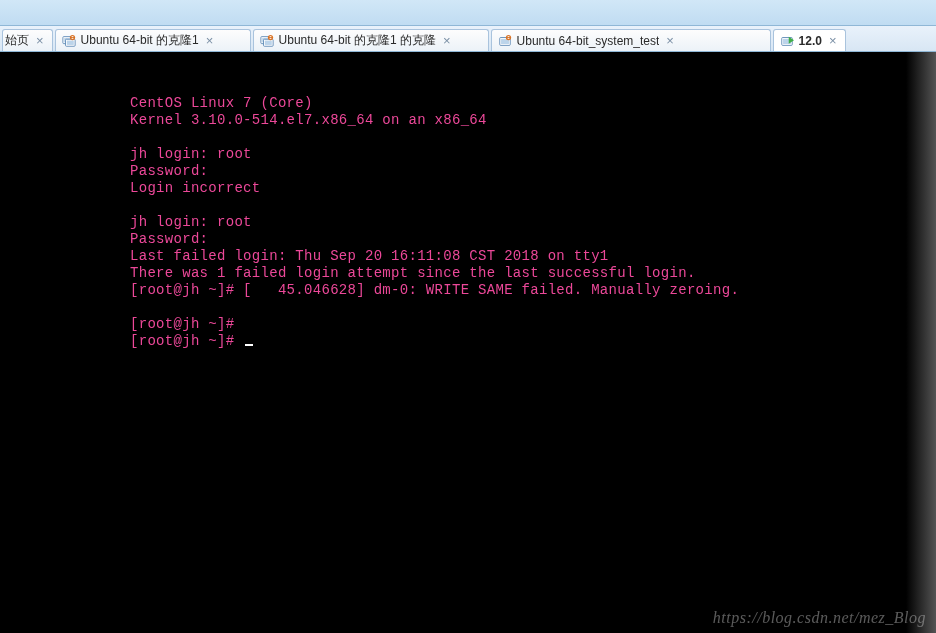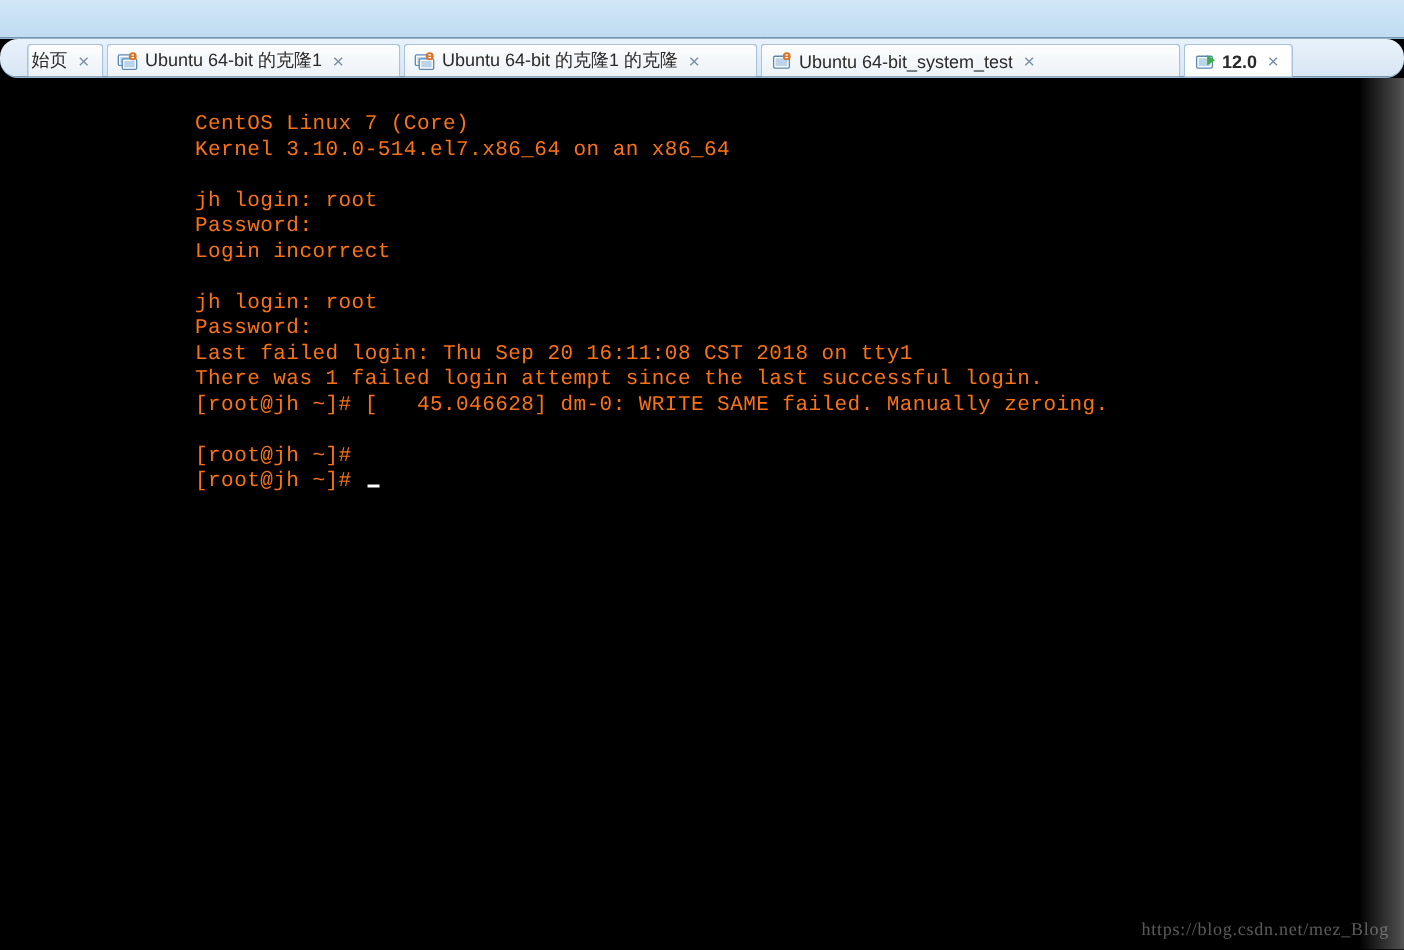--- a/index.html
+++ b/index.html
@@ -14,24 +14,23 @@
   .toolbar-bg {
     height: 26px;
     background: linear-gradient(to bottom, #d1e7f7 0%, #c0dcf2 100%);
     border-bottom: 1px solid #8fb7d6;
   }
   .tabstrip {
     height: 26px;
     background: linear-gradient(to bottom, #e9f2fb 0%, #d8e6f4 100%);
     display: flex;
     align-items: flex-end;
-    padding-left: 18px;
+    padding-left: 2px;
     border-bottom: 1px solid #8fb7d6;
     white-space: nowrap;
-    border-radius: 12px;
   }
   .tab {
     display: flex;
     align-items: center;
     height: 22px;
     padding: 0 6px;
     margin-right: 2px;
     background: linear-gradient(to bottom, #fdfdfd 0%, #ecf2f8 100%);
     border: 1px solid #a9c3dd;
     border-bottom: none;
@@ -57,43 +56,44 @@
     line-height: 1;
     padding: 0 2px;
   }
   .icon-vm {
     width: 14px;
     height: 14px;
     flex-shrink: 0;
   }
   .terminal {
     background: #000;
-    color: #f97316;
+    color: #ec4899;
     font-family: "Courier New", monospace;
     font-size: 14px;
     line-height: 17px;
-    padding: 23px 0 0 130px;
+    padding: 43px 0 0 130px;
     white-space: pre;
     letter-spacing: 0.3px;
   }
   .cursor {
     display: inline-block;
     width: 8px;
     height: 2px;
     background: #fff;
     vertical-align: -1px;
     margin-left: 2px;
   }
   .watermark {
     position: absolute;
     bottom: 6px;
     right: 10px;
     color: rgba(200,200,200,0.45);
     font-family: Georgia, serif;
-    font-size: 12px;
+    font-style: italic;
+    font-size: 16px;
     letter-spacing: 0.5px;
   }
   .right-fade {
     position: absolute;
     right: 0;
     top: 52px;
     bottom: 0;
     width: 30px;
     background: linear-gradient(to right, rgba(0,0,0,0) 0%, rgba(153,153,153,0.55) 100%);
     pointer-events: none;

